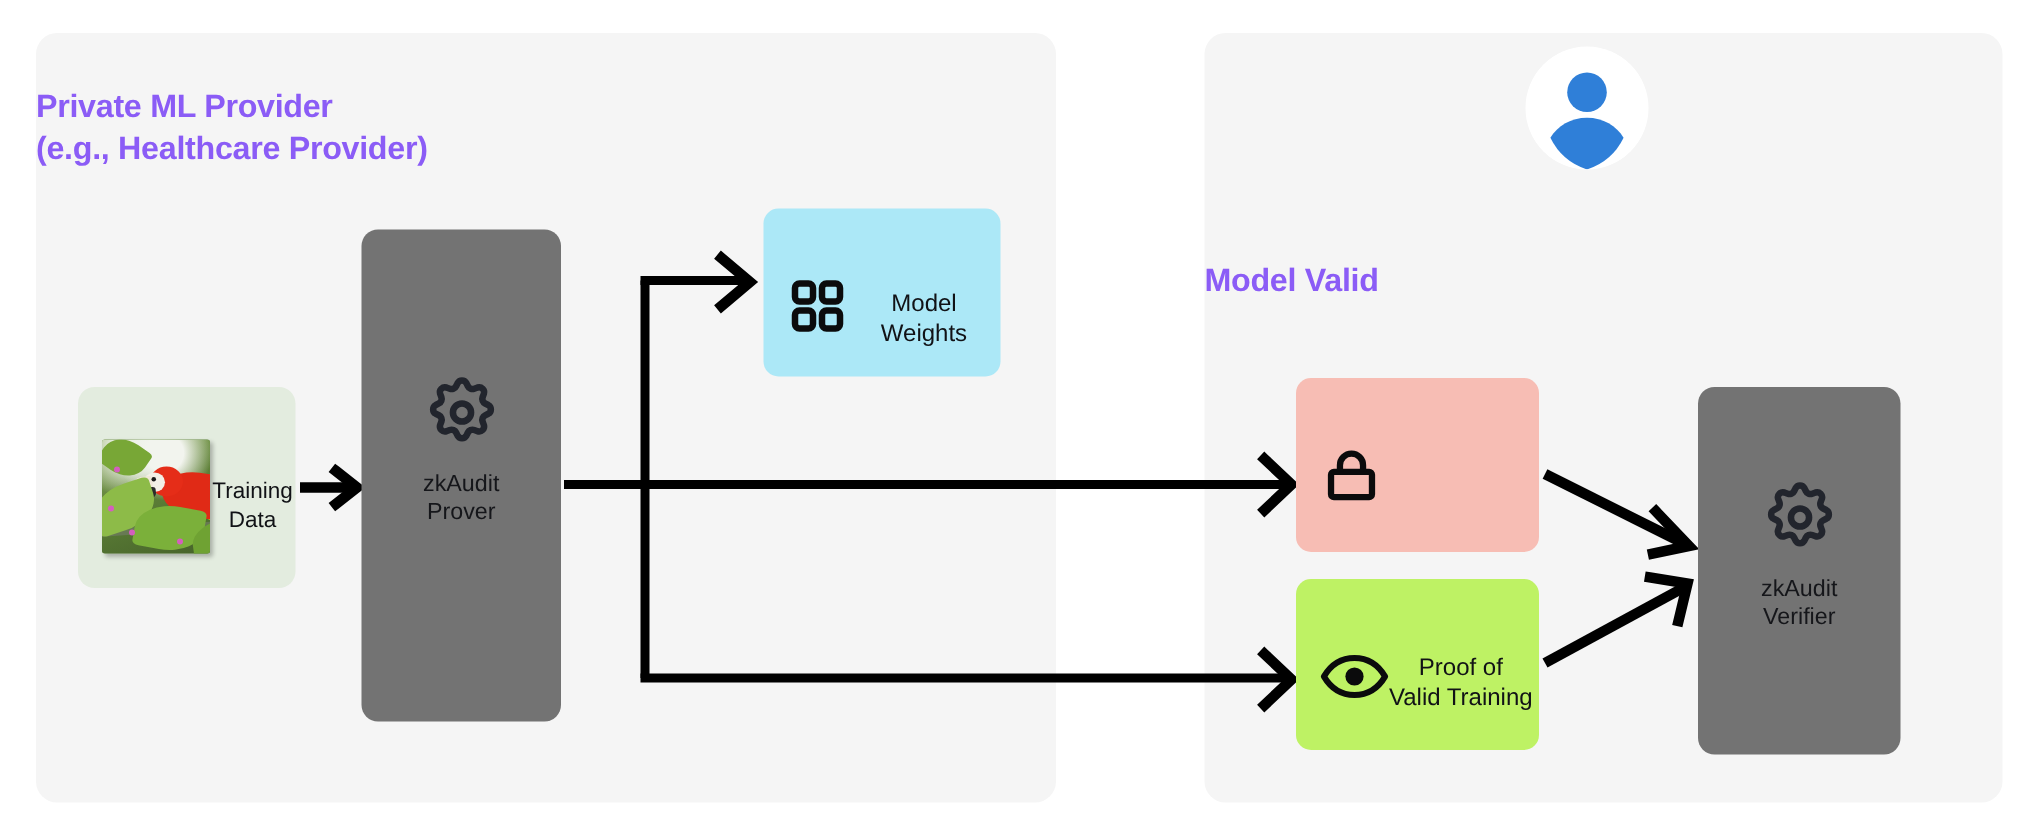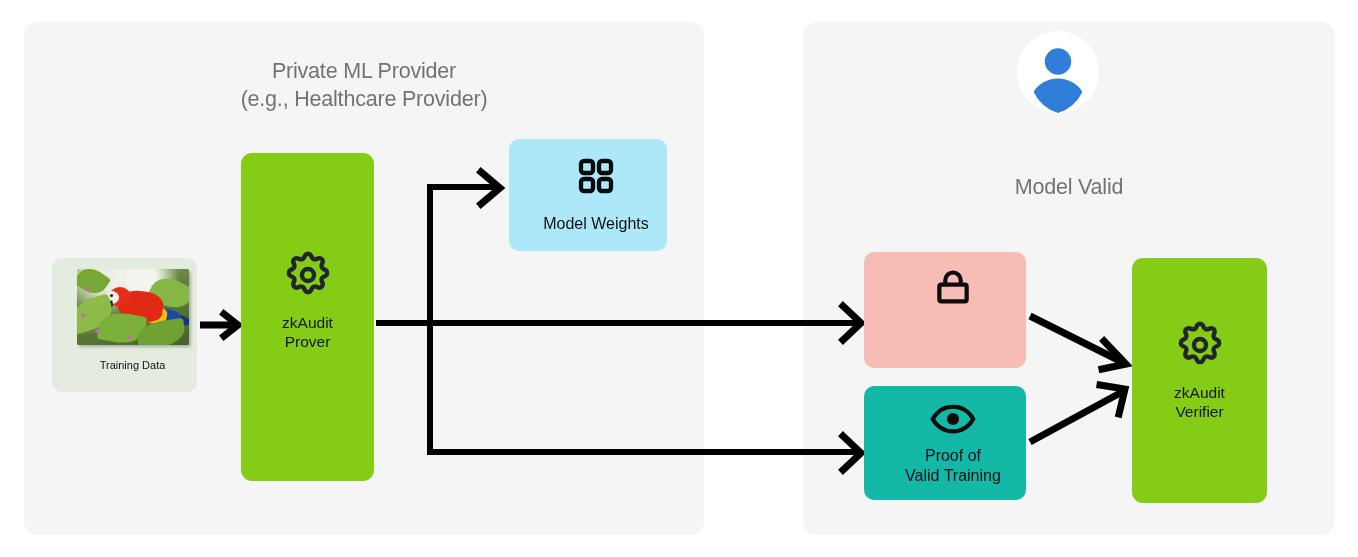--- a/index.html
+++ b/index.html
@@ -25,44 +25,44 @@
     background: #f5f5f5;
     border-radius: 14px;
   }
   #panel-provider { left: 24px;  top: 22px; width: 680px;  height: 513px; }
   #panel-user     { left: 803px; top: 22px; width: 532px;  height: 513px; }
 
   .panel-title {
     position: absolute;
     left: 0;
     right: 0;
-    text-align: center;
-    font-weight: normal;
-    color: #737373;
+    text-align: left;
+    font-weight: bold;
+    color: #8b5cf6;
     line-height: 1.28;
     white-space: pre-line;
   }
   #provider-title {
     top: 36px;
     font-size: 21.5px;
     letter-spacing: -0.2px;
   }
   #user-title {
     top: 152px;
     font-size: 21.5px;
     letter-spacing: -0.2px;
   }
 
   
   .node {
     position: absolute;
     border-radius: 10px;
     box-sizing: border-box;
     display: flex;
-    flex-direction: column;
+    flex-direction: row;
     align-items: center;
     justify-content: center;
     padding-left: 16px;
   }
   .node-label {
     text-align: center;
     color: #111216;
     white-space: pre-line;
     line-height: 1.22;
   }
@@ -148,26 +148,26 @@
     transform: rotate(-6deg);
   }
   .photo .flower {
     position: absolute; width: 4px; height: 4px; background: #d45fbd; border-radius: 50%;
   }
   .photo .f1 { left: 8px;  top: 18px; }
   .photo .f2 { left: 4px;  top: 44px; }
   .photo .f3 { left: 50px; top: 66px; }
   .photo .f4 { left: 18px; top: 60px; }
 
-  #node-training .node-label { margin-top: 14px; font-size: 11px; }
+  #node-training .node-label { margin-top: 14px; font-size: 15px; }
 
   
   .greybox {
     position: absolute;
-    background: #84cc16;
+    background: #737373;
     border-radius: 11px;
     display: flex;
     flex-direction: column;
     align-items: center;
   }
   #node-prover   { left: 241px;  top: 153px; width: 133px; height: 328px; }
   #node-verifier { left: 1132px; top: 258px; width: 135px; height: 245px; }
   #node-prover   .icon-wrap { margin-top: 97px; }
   #node-verifier .icon-wrap { margin-top: 62px; }
   .greybox .node-label { margin-top: 14px; font-size: 15.5px; color: #15161a; }
@@ -186,21 +186,21 @@
     left: 864px; top: 252px; width: 162px; height: 116px;
     background: #f7bdb4;
     justify-content: flex-start;
     padding-top: 14px;
   }
   #node-commitment .node-label { margin-top: 10px; font-size: 16px; }
 
   
   #node-proof {
     left: 864px; top: 386px; width: 162px; height: 114px;
-    background: #14b8a6;
+    background: #bef264;
     justify-content: flex-start;
     padding-top: 16px;
   }
   #node-proof .node-label { margin-top: 10px; font-size: 16px; }
 
   
   #node-avatar {
     position: absolute;
     left: 1017px; top: 31px; width: 82px; height: 82px;
     border-radius: 50%;

